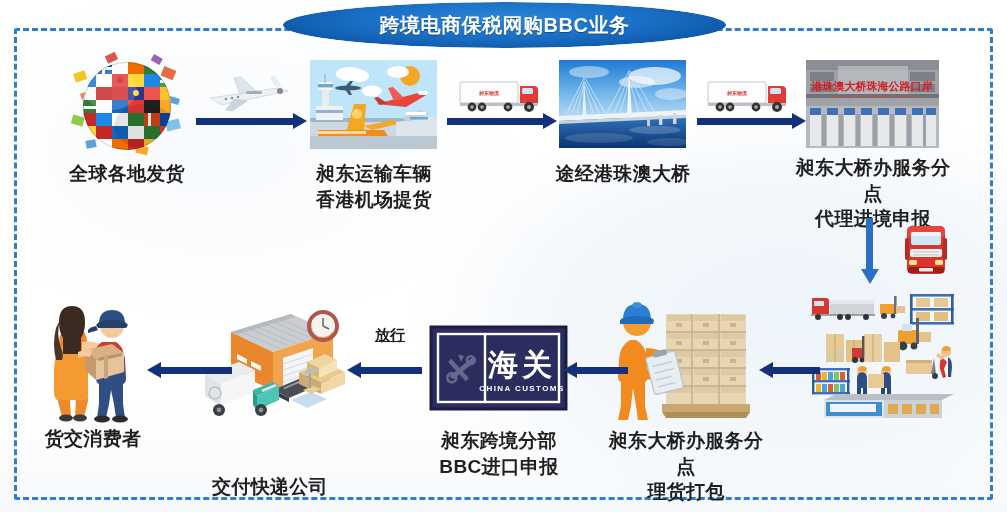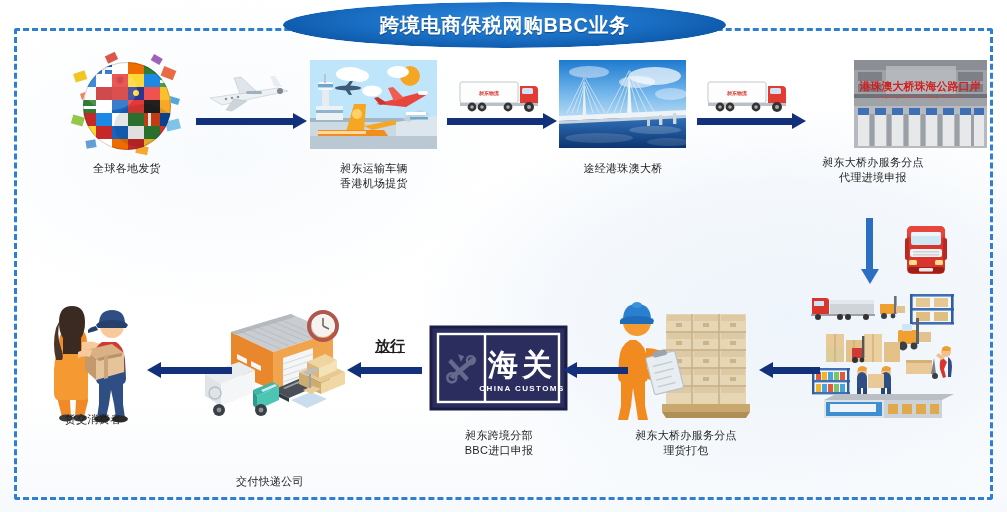--- a/index.html
+++ b/index.html
@@ -36,21 +36,21 @@
   #banner .txt{
     position:absolute;inset:0;display:flex;align-items:center;justify-content:center;
     color:#ffffff;font-weight:bold;font-size:20px;letter-spacing:.5px;
     text-shadow:0 1px 1px rgba(0,0,0,.35);
     white-space:nowrap;
   }
   
   .pic{position:absolute;overflow:hidden;}
   .label{
     position:absolute;text-align:center;color:#1f1f1f;
-    font-size:11px;font-weight:normal;line-height:1.35;white-space:pre-line;
+    font-size:19px;font-weight:bold;line-height:1.35;white-space:pre-line;
     letter-spacing:.3px;
   }
   
   .arrow-h{position:absolute;height:7px;background:#13307a;}
   .arrow-h::after{
     content:"";position:absolute;top:-5px;width:0;height:0;
     border-top:8.5px solid transparent;border-bottom:8.5px solid transparent;
   }
   .arrow-h.right::after{right:-13px;border-left:14px solid #13307a;}
   .arrow-h.left::after{left:-13px;border-right:14px solid #13307a;}
@@ -268,21 +268,21 @@
       <rect x="100" y="55" width="3.4" height="10" fill="#cdd8e1"></rect>
       <rect x="114" y="53" width="3.4" height="11" fill="#cdd8e1"></rect>
       <rect x="88" y="57" width="3" height="9" fill="#c2cfd9"></rect>
 
       <ellipse cx="40" cy="78" rx="34" ry="5" fill="rgba(255,255,255,.14)"></ellipse>
       <ellipse cx="96" cy="70" rx="26" ry="4" fill="rgba(255,255,255,.18)"></ellipse>
       <ellipse cx="110" cy="82" rx="22" ry="4" fill="rgba(255,255,255,.12)"></ellipse>
     </svg>
   </div>
 
-  <div class="pic" style="left:806px;top:60px;width:133px;height:106px;margin-left:48px;">
+  <div class="pic" style="left:806px;top:60px;width:133px;height:106px;">
     <svg viewBox="0 0 133 88" width="133" height="88">
       <rect width="133" height="88" fill="#c9ccd1"></rect>
 
       <rect y="0" width="133" height="46" fill="#9fa3a8"></rect>
       <rect y="0" width="133" height="10" fill="#8b8f95"></rect>
       <g fill="#7d8187">
         <rect x="4" y="12" width="24" height="9"></rect>
           <rect x="104" y="12" width="25" height="9"></rect>
         <rect x="4" y="24" width="24" height="8"></rect>
           <rect x="104" y="24" width="25" height="8"></rect>
@@ -745,22 +745,22 @@
         </g>
       </g>
     </svg>
   </div>
 
   <div class="arrow-h left" style="left:160px;top:367px;width:72px;"></div>
   <div class="arrow-h left" style="left:360px;top:367px;width:62px;"></div>
   <div class="arrow-h left" style="left:576px;top:367px;width:52px;"></div>
   <div class="arrow-h left" style="left:772px;top:367px;width:48px;"></div>
 
-  <div class="arrow-lbl" style="left:355px;top:337px;width:70px;text-decoration:underline;">放行</div>
-
-  <div class="label" style="left:18px;top:412px;width:150px;text-align:center;">货交消费者</div>
+  <div class="arrow-lbl" style="left:355px;top:326px;width:70px;text-decoration:underline;">放行</div>
+
+  <div class="label" style="left:18px;top:426px;width:150px;text-align:center;">货交消费者</div>
   <div class="label" style="left:195px;top:434px;width:150px;margin-top:40px;">交付快递公司</div>
   <div class="label" style="left:423px;top:428px;width:152px;">昶东跨境分部
 BBC进口申报</div>
   <div class="label" style="left:608px;top:428px;width:156px;">昶东大桥办服务分点
 理货打包</div>
 
 </div>
 
 </body></html>

